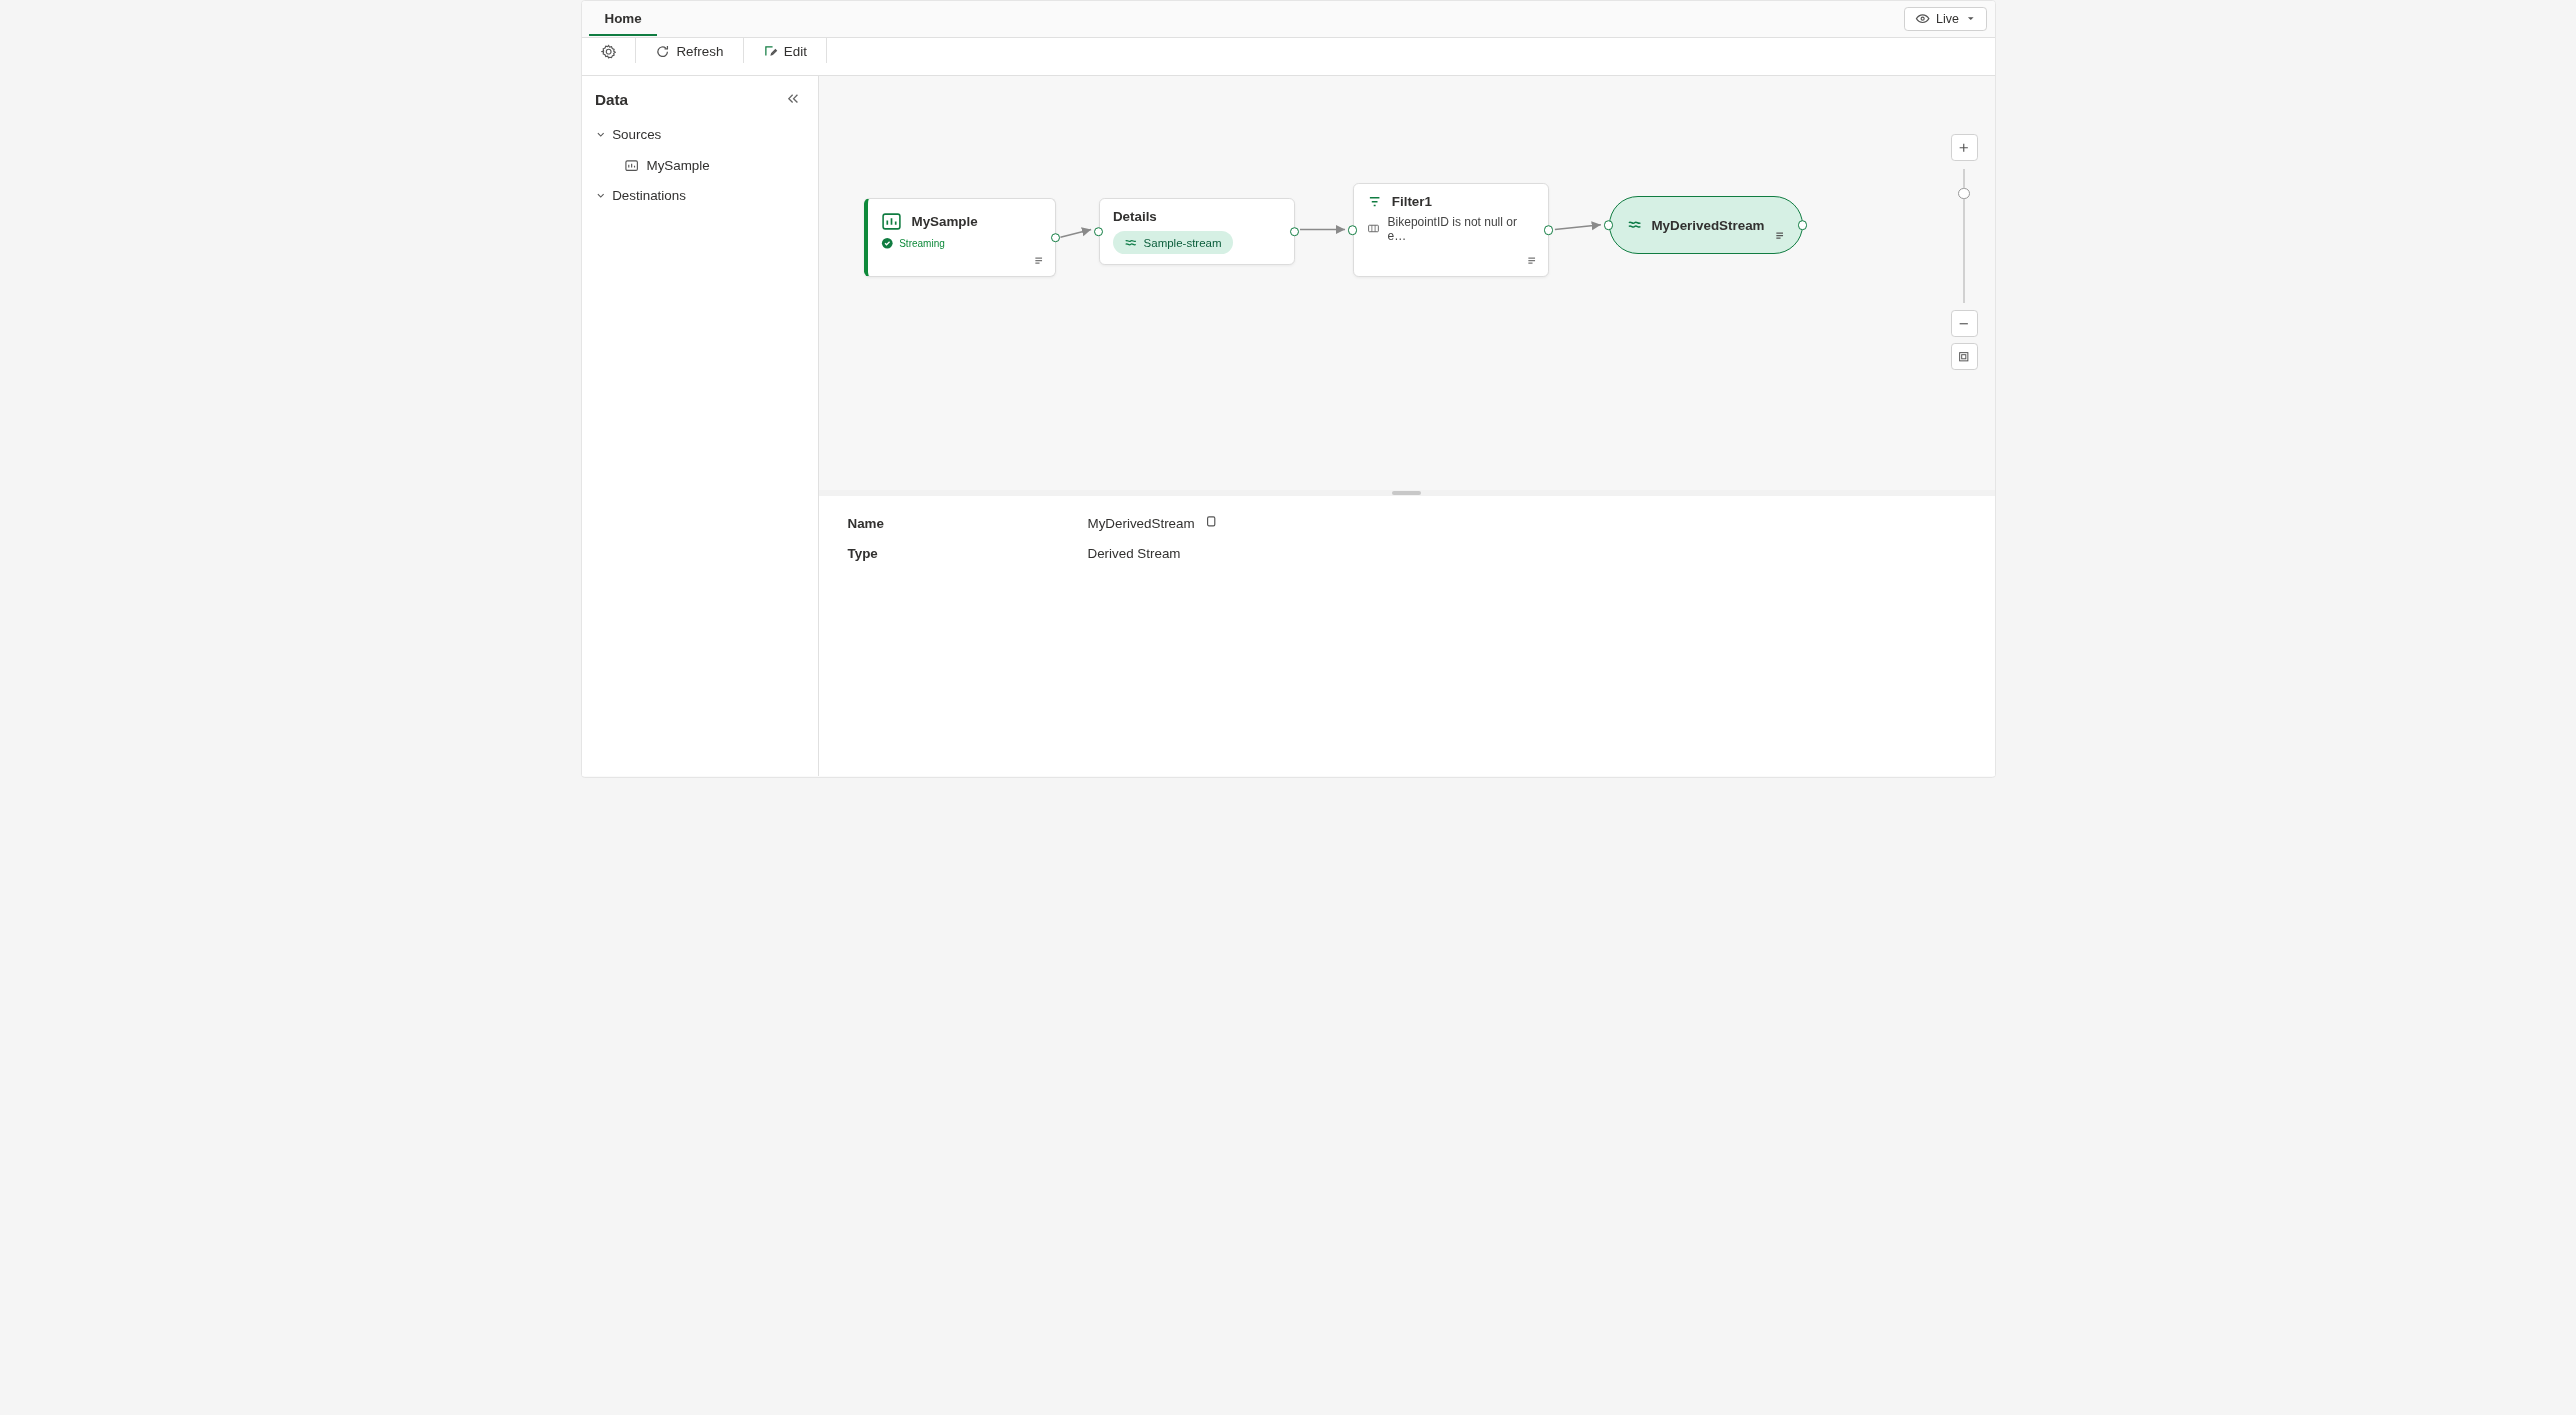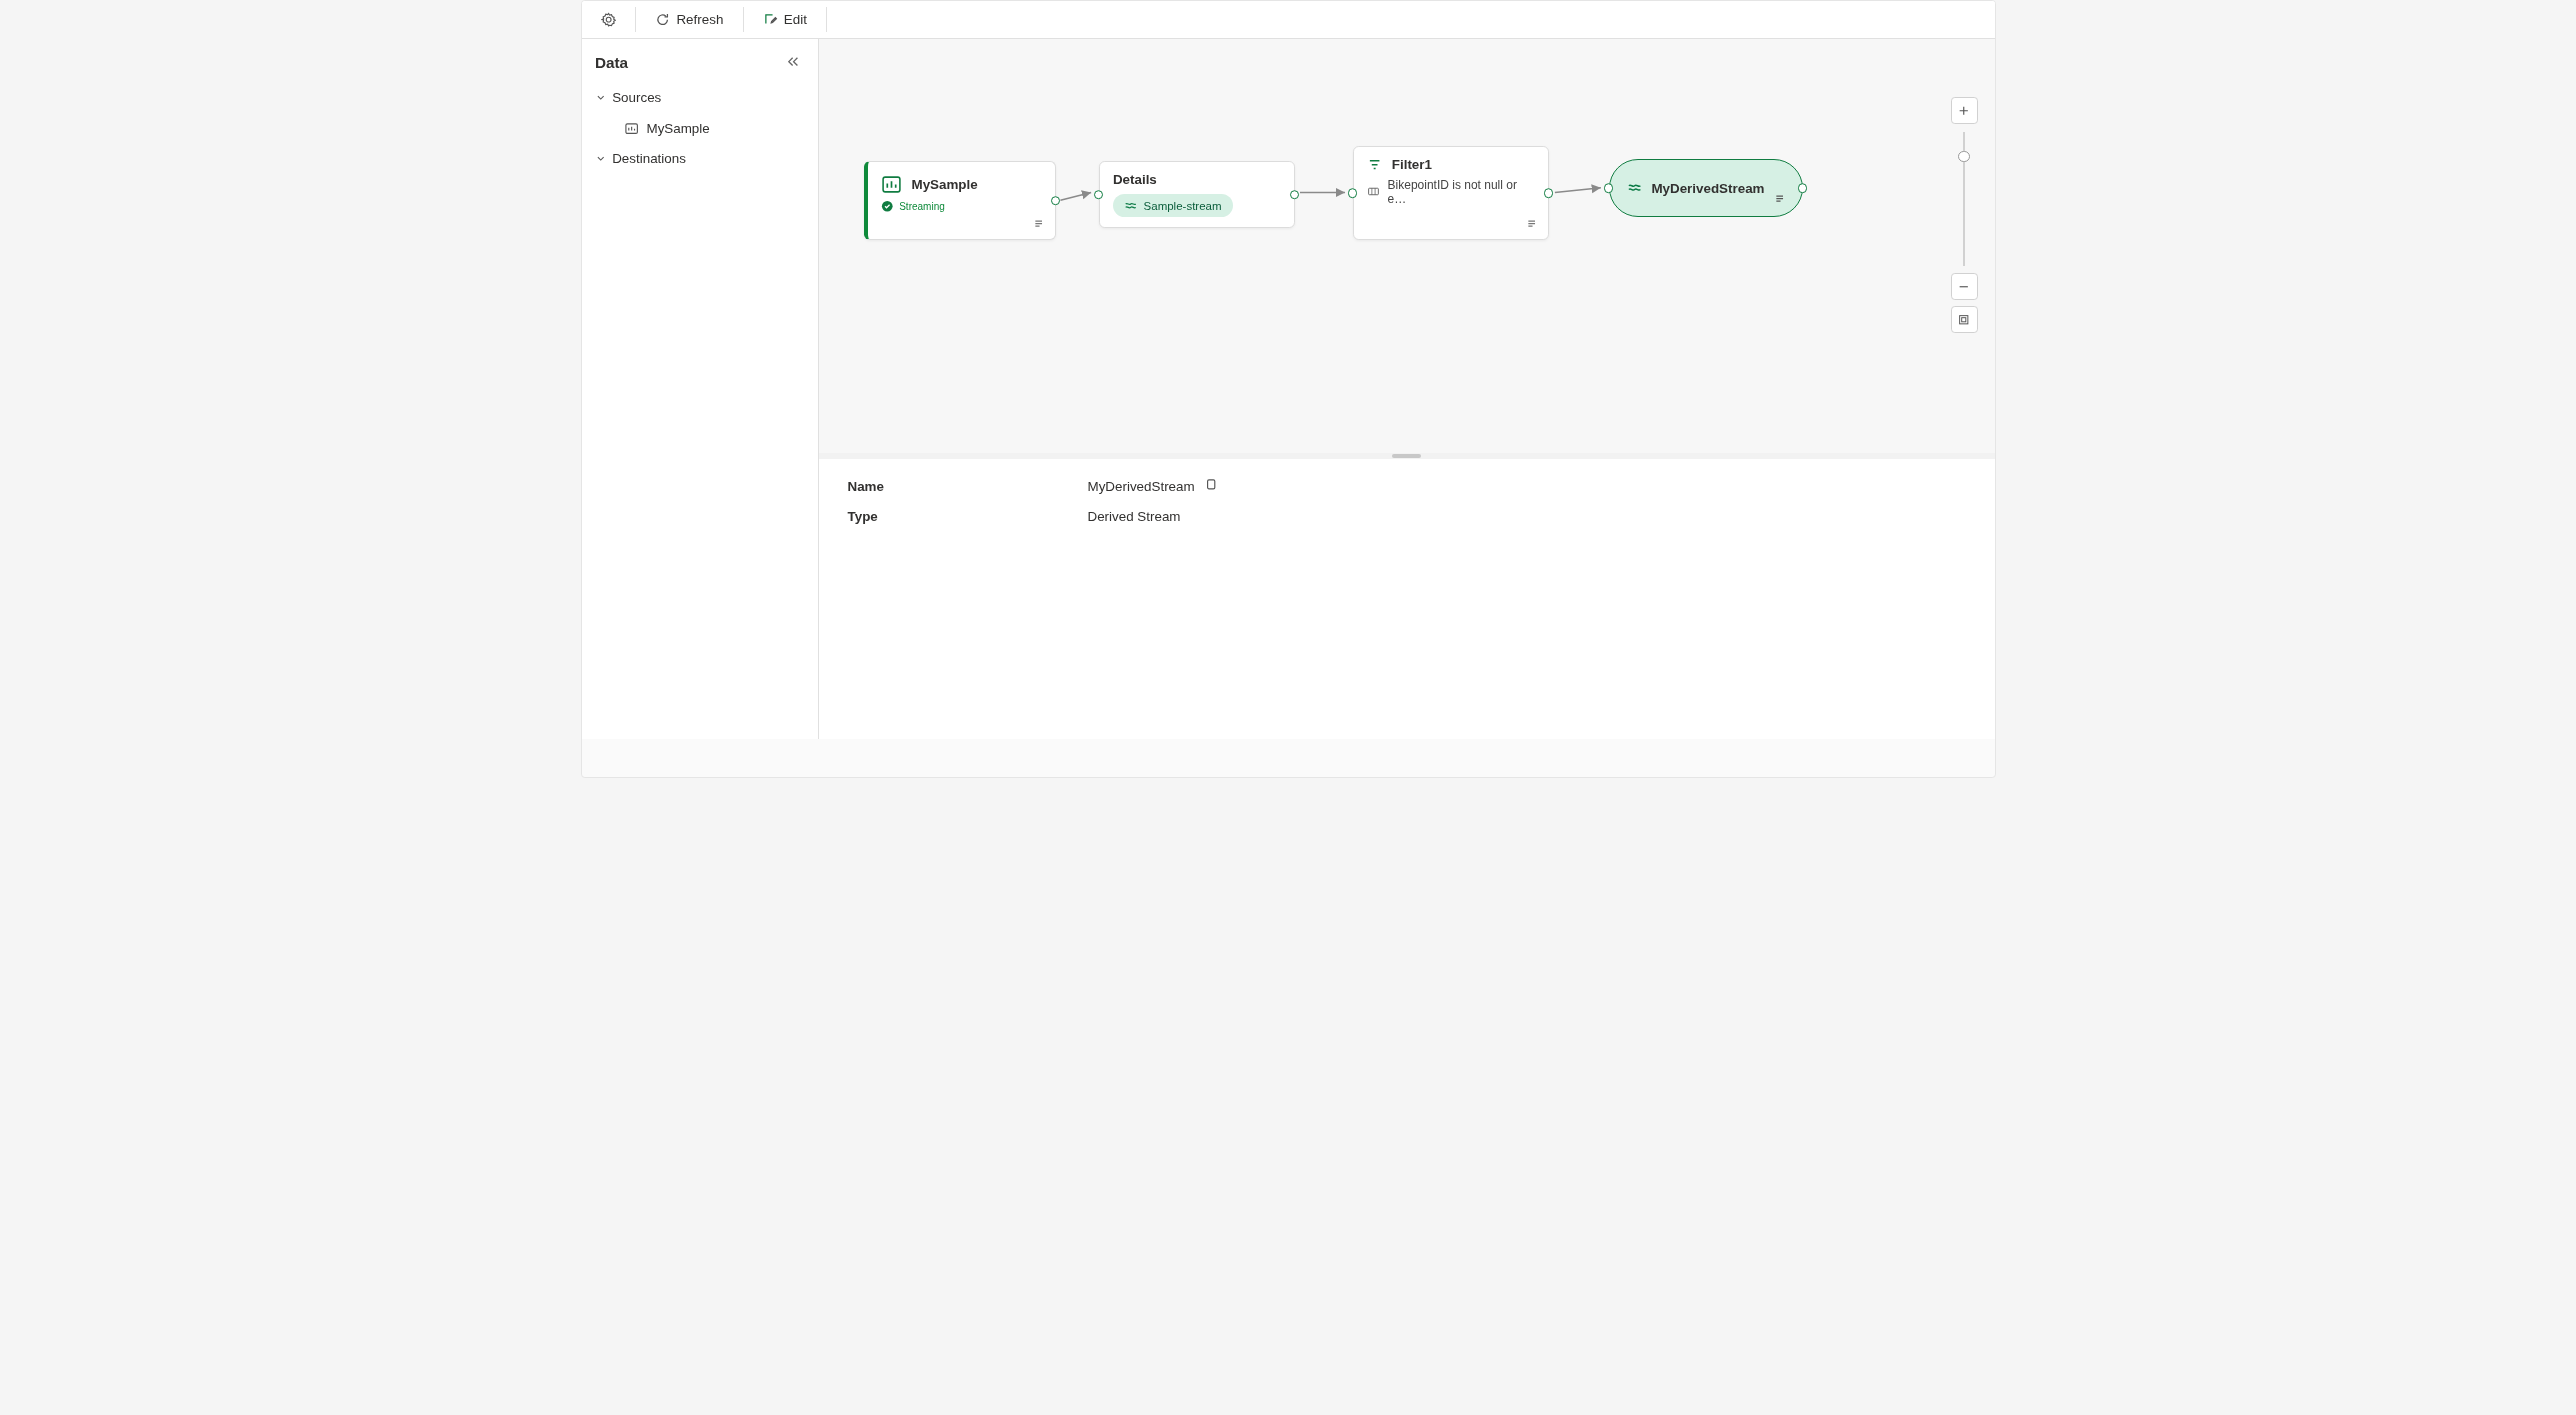--- a/index.html
+++ b/index.html
@@ -6,21 +6,21 @@
 body{font-family:"Segoe UI",Arial,sans-serif;background:#f5f5f5;color:#323130;font-size:13.4px}
 .app{position:relative;width:1415px;height:778px;margin:0 auto;background:#fafafa;border:1px solid #e5e5e5;border-radius:3.8px;overflow:hidden}
 
 
 .ribbon-tabs{display:flex;align-items:center;height:37px;padding:0 7.7px;border-bottom:1px solid #e0e0e0;background:#fafafa}
 .ribbon-tab{padding:8.6px 15.3px 7.7px;font-size:13.4px;font-weight:600;cursor:pointer}
 .ribbon-tab.active{border-bottom:2.9px solid #107c41}
 .live-btn{margin-left:auto;display:flex;align-items:center;gap:5.8px;padding:3.8px 9.6px;border:1px solid #d1d1d1;border-radius:3.8px;background:#fff;cursor:pointer;font-size:12.5px}
 
 
-.toolbar{display:flex;align-items:center;height:38px;padding:0 9.6px;background:#fff;border-bottom:1px solid #e0e0e0;gap:3.8px}
+.toolbar{display:flex;align-items:flex-start;height:38px;padding:0 9.6px;background:#fff;border-bottom:1px solid #e0e0e0;gap:3.8px}
 .tool{display:flex;align-items:center;gap:5.8px;padding:5.8px 9.6px;cursor:pointer;border-radius:1.9px}
 .vsep{width:1px;height:25px;background:#e0e0e0;margin:0 5.8px}
 
 
 .body{display:flex;height:calc(100% - 76px)}
 .sidebar{width:237px;background:#fff;border-right:1px solid #e0e0e0;padding:11.5px 0}
 .sb-head{display:flex;padding:3.8px 17px 9.6px 13.4px}
 .sb-title{font-size:15.3px;font-weight:700}
 .sb-collapse{margin-left:auto;cursor:pointer}
 .sb-section{display:flex;align-items:center;gap:5.8px;padding:7.7px 13.4px;cursor:pointer;font-size:13.4px}
@@ -84,20 +84,33 @@
 .copy{margin-left:9.6px;cursor:pointer;color:#555}
 
 
 .ic{width:15.3px;height:15.3px;display:inline-block}
 </style>
 </head>
 <body>
 
 <div class="app">
 
+  <div class="ribbon-tabs">
+    <div class="ribbon-tab active">Home</div>
+    <div class="live-btn">
+      <svg class="ic" viewBox="0 0 16 16">
+          <path fill="none" stroke="#555" stroke-width="1.2" d="M1.5 8s2.4-4 6.5-4 6.5 4 6.5 4-2.4 4-6.5 4S1.5 8 1.5 8Z"></path>
+          <circle cx="8" cy="8" r="1.6" fill="none" stroke="#555" stroke-width="1.2"></circle>
+        </svg>
+      <span>Live</span>
+      <svg class="ic" viewBox="0 0 16 16" style="width:11.5px">
+          <path fill="#555" d="M4 6l4 4 4-4z"></path>
+        </svg>
+    </div>
+  </div>
 
   <div class="toolbar">
     <div class="tool">
       <svg class="ic" viewBox="0 0 16 16">
           <path fill="none" stroke="#555" stroke-width="1.2" d="M8 10.5A2.5 2.5 0 1 0 8 5.5a2.5 2.5 0 0 0 0 5Z M8 1.5l1 1.8 2-.4.8 1.9 1.9.8-.4 2 1.8 1-1.8 1 .4 2-1.9.8-.8 1.9-2-.4L8 14.5l-1-1.8-2 .4-.8-1.9-1.9-.8.4-2L1 8l1.7-1-.4-2 1.9-.8.8-1.9 2 .4Z"></path>
         </svg>
     </div>
     <div class="vsep"></div>
     <div class="tool">
       <svg class="ic" viewBox="0 0 16 16">

